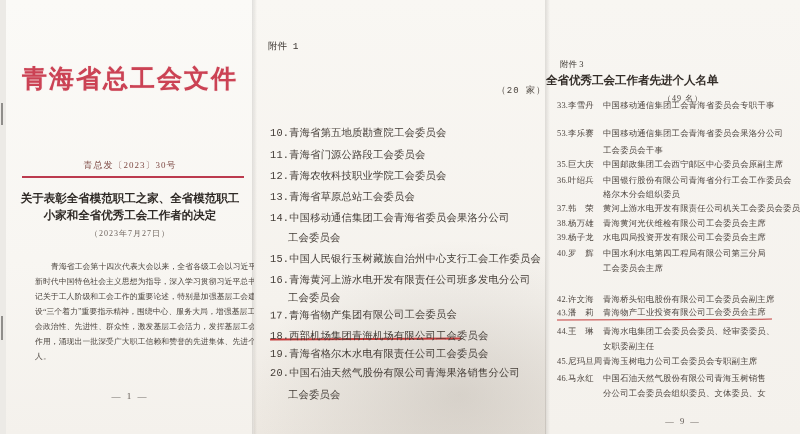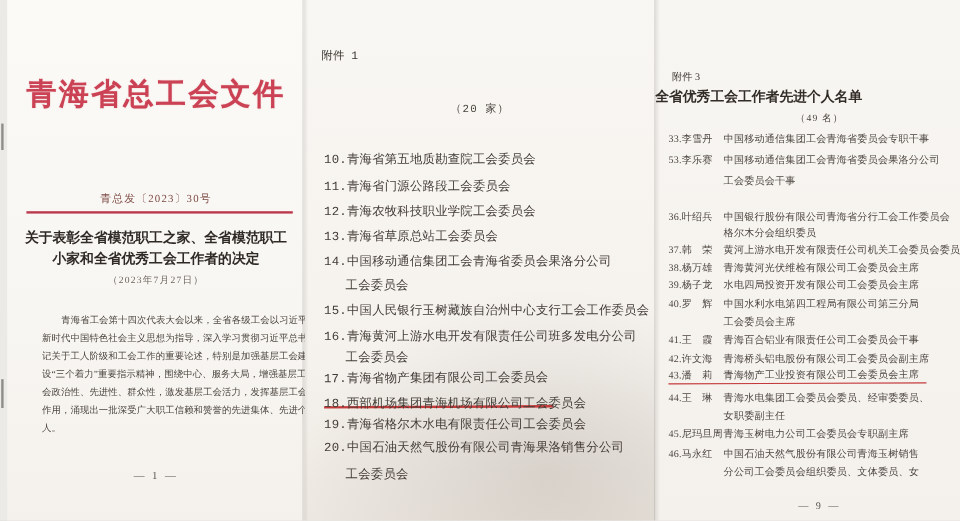--- a/index.html
+++ b/index.html
@@ -30,21 +30,21 @@
   .lp-title2{left:0;right:0;top:208px;text-align:center;font-size:11.5px;font-weight:bold;color:#2f2a26;}
   .lp-date{left:0;right:0;top:228px;text-align:center;font-size:8px;color:#6e645d;letter-spacing:1px;}
   .lp-body{left:29px;top:259px;width:222px;}
   .lp-body .bl{height:15px;line-height:15px;font-size:7.8px;color:#4b443e;letter-spacing:0.1px;white-space:nowrap;}
   .lp-body .bl.ind{text-indent:16px;}
   .lp-pagenum{left:0;right:0;top:391px;text-align:center;font-size:9px;color:#5c554f;letter-spacing:2px;}
 
   
   .mp-att{left:14px;top:40px;font-size:9.5px;color:#3c3631;}
   .mp-title{left:0;right:0;top:56px;text-align:center;font-size:13px;font-weight:bold;color:#332d28;letter-spacing:0.5px;}
-  .mp-count{left:0;right:0;top:84px;text-align:center;font-size:9px;color:#4a433d;letter-spacing:1px;}
+  .mp-count{left:0;right:0;top:84px;text-align:right;font-size:9px;color:#4a433d;letter-spacing:1px;}
   .mrow{left:16px;font-size:10.3px;color:#433c36;letter-spacing:0.2px;}
   .mrow.ind{left:34px;}
   .mrow.ul{border-bottom:2px solid #c43a3a;padding-bottom:16px;padding-right:4px;transform:rotate(-0.3deg);}
 
   
   .rp-att{left:14px;top:59px;font-size:8.5px;color:#3c3631;}
   .rp-title{left:0;right:0;top:73px;text-align:left;font-size:11.5px;font-weight:bold;color:#332d28;}
   .rp-count{left:0;right:0;top:93px;text-align:center;font-size:8px;color:#4a433d;letter-spacing:1px;}
   .rrow{left:11px;font-size:8.4px;color:#4e4640;letter-spacing:0.2px;}
   .rrow .nn{display:inline-block;min-width:46px;}
@@ -93,31 +93,31 @@
     <div class="t mrow" style="top:329px">18.西部机场集团青海机场有限公司工会委员会</div>
     <div class="t mrow" style="top:347px">19.青海省格尔木水电有限责任公司工会委员会</div>
     <div class="t mrow" style="top:366px">20.中国石油天然气股份有限公司青海果洛销售分公司</div>
     <div class="t mrow ind" style="top:388px">工会委员会</div>
   </div>
 
   <div class="page" id="rightPage">
     <div class="t rp-att">附件 3</div>
     <div class="t rp-title">全省优秀工会工作者先进个人名单</div>
     <div class="t rp-count">（49 名）</div>
-    <div class="t rrow" style="top:110px"><span class="nn">33.李雪丹</span><span>中国移动通信集团工会青海省委员会专职干事</span></div>
+    <div class="t rrow" style="top:100px"><span class="nn">33.李雪丹</span><span>中国移动通信集团工会青海省委员会专职干事</span></div>
     <div class="t rrow" style="top:128px"><span class="nn">53.李乐赛</span><span>中国移动通信集团工会青海省委员会果洛分公司</span></div>
     <div class="t rrow cont" style="top:145px"><span>工会委员会干事</span></div>
+    <div class="t rrow" style="top:159px"><span class="nn">35.巨大庆</span><span>中国邮政集团工会西宁邮区中心委员会原副主席</span></div>
     <div class="t rrow" style="top:175px"><span class="nn">36.叶绍兵</span><span>中国银行股份有限公司青海省分行工会工作委员会</span></div>
     <div class="t rrow cont" style="top:189px"><span>格尔木分会组织委员</span></div>
     <div class="t rrow" style="top:203px"><span class="nn">37.韩　荣</span><span>黄河上游水电开发有限责任公司机关工会委员会委员</span></div>
     <div class="t rrow" style="top:218px"><span class="nn">38.杨万雄</span><span>青海黄河光伏维检有限公司工会委员会主席</span></div>
     <div class="t rrow" style="top:232px"><span class="nn">39.杨子龙</span><span>水电四局投资开发有限公司工会委员会主席</span></div>
     <div class="t rrow" style="top:248px"><span class="nn">40.罗　辉</span><span>中国水利水电第四工程局有限公司第三分局</span></div>
     <div class="t rrow cont" style="top:263px"><span>工会委员会主席</span></div>
-    <div class="t rrow" style="top:278px"><span class="nn">41.王　霞</span><span>青海百合铝业有限责任公司工会委员会干事</span></div>
     <div class="t rrow" style="top:294px"><span class="nn">42.许文海</span><span>青海桥头铝电股份有限公司工会委员会副主席</span></div>
     <div class="t rrow ul" style="top:307px"><span class="nn">43.潘　莉</span><span>青海物产工业投资有限公司工会委员会主席</span></div>
     <div class="t rrow" style="top:326px"><span class="nn">44.王　琳</span><span>青海水电集团工会委员会委员、经审委委员、</span></div>
     <div class="t rrow cont" style="top:341px"><span>女职委副主任</span></div>
     <div class="t rrow" style="top:356px"><span class="nn">45.尼玛旦周</span><span>青海玉树电力公司工会委员会专职副主席</span></div>
     <div class="t rrow" style="top:373px"><span class="nn">46.马永红</span><span>中国石油天然气股份有限公司青海玉树销售</span></div>
     <div class="t rrow cont" style="top:388px"><span>分公司工会委员会组织委员、文体委员、女</span></div>
     <div class="t rp-pagenum">— 9 —</div>
   </div>
 

